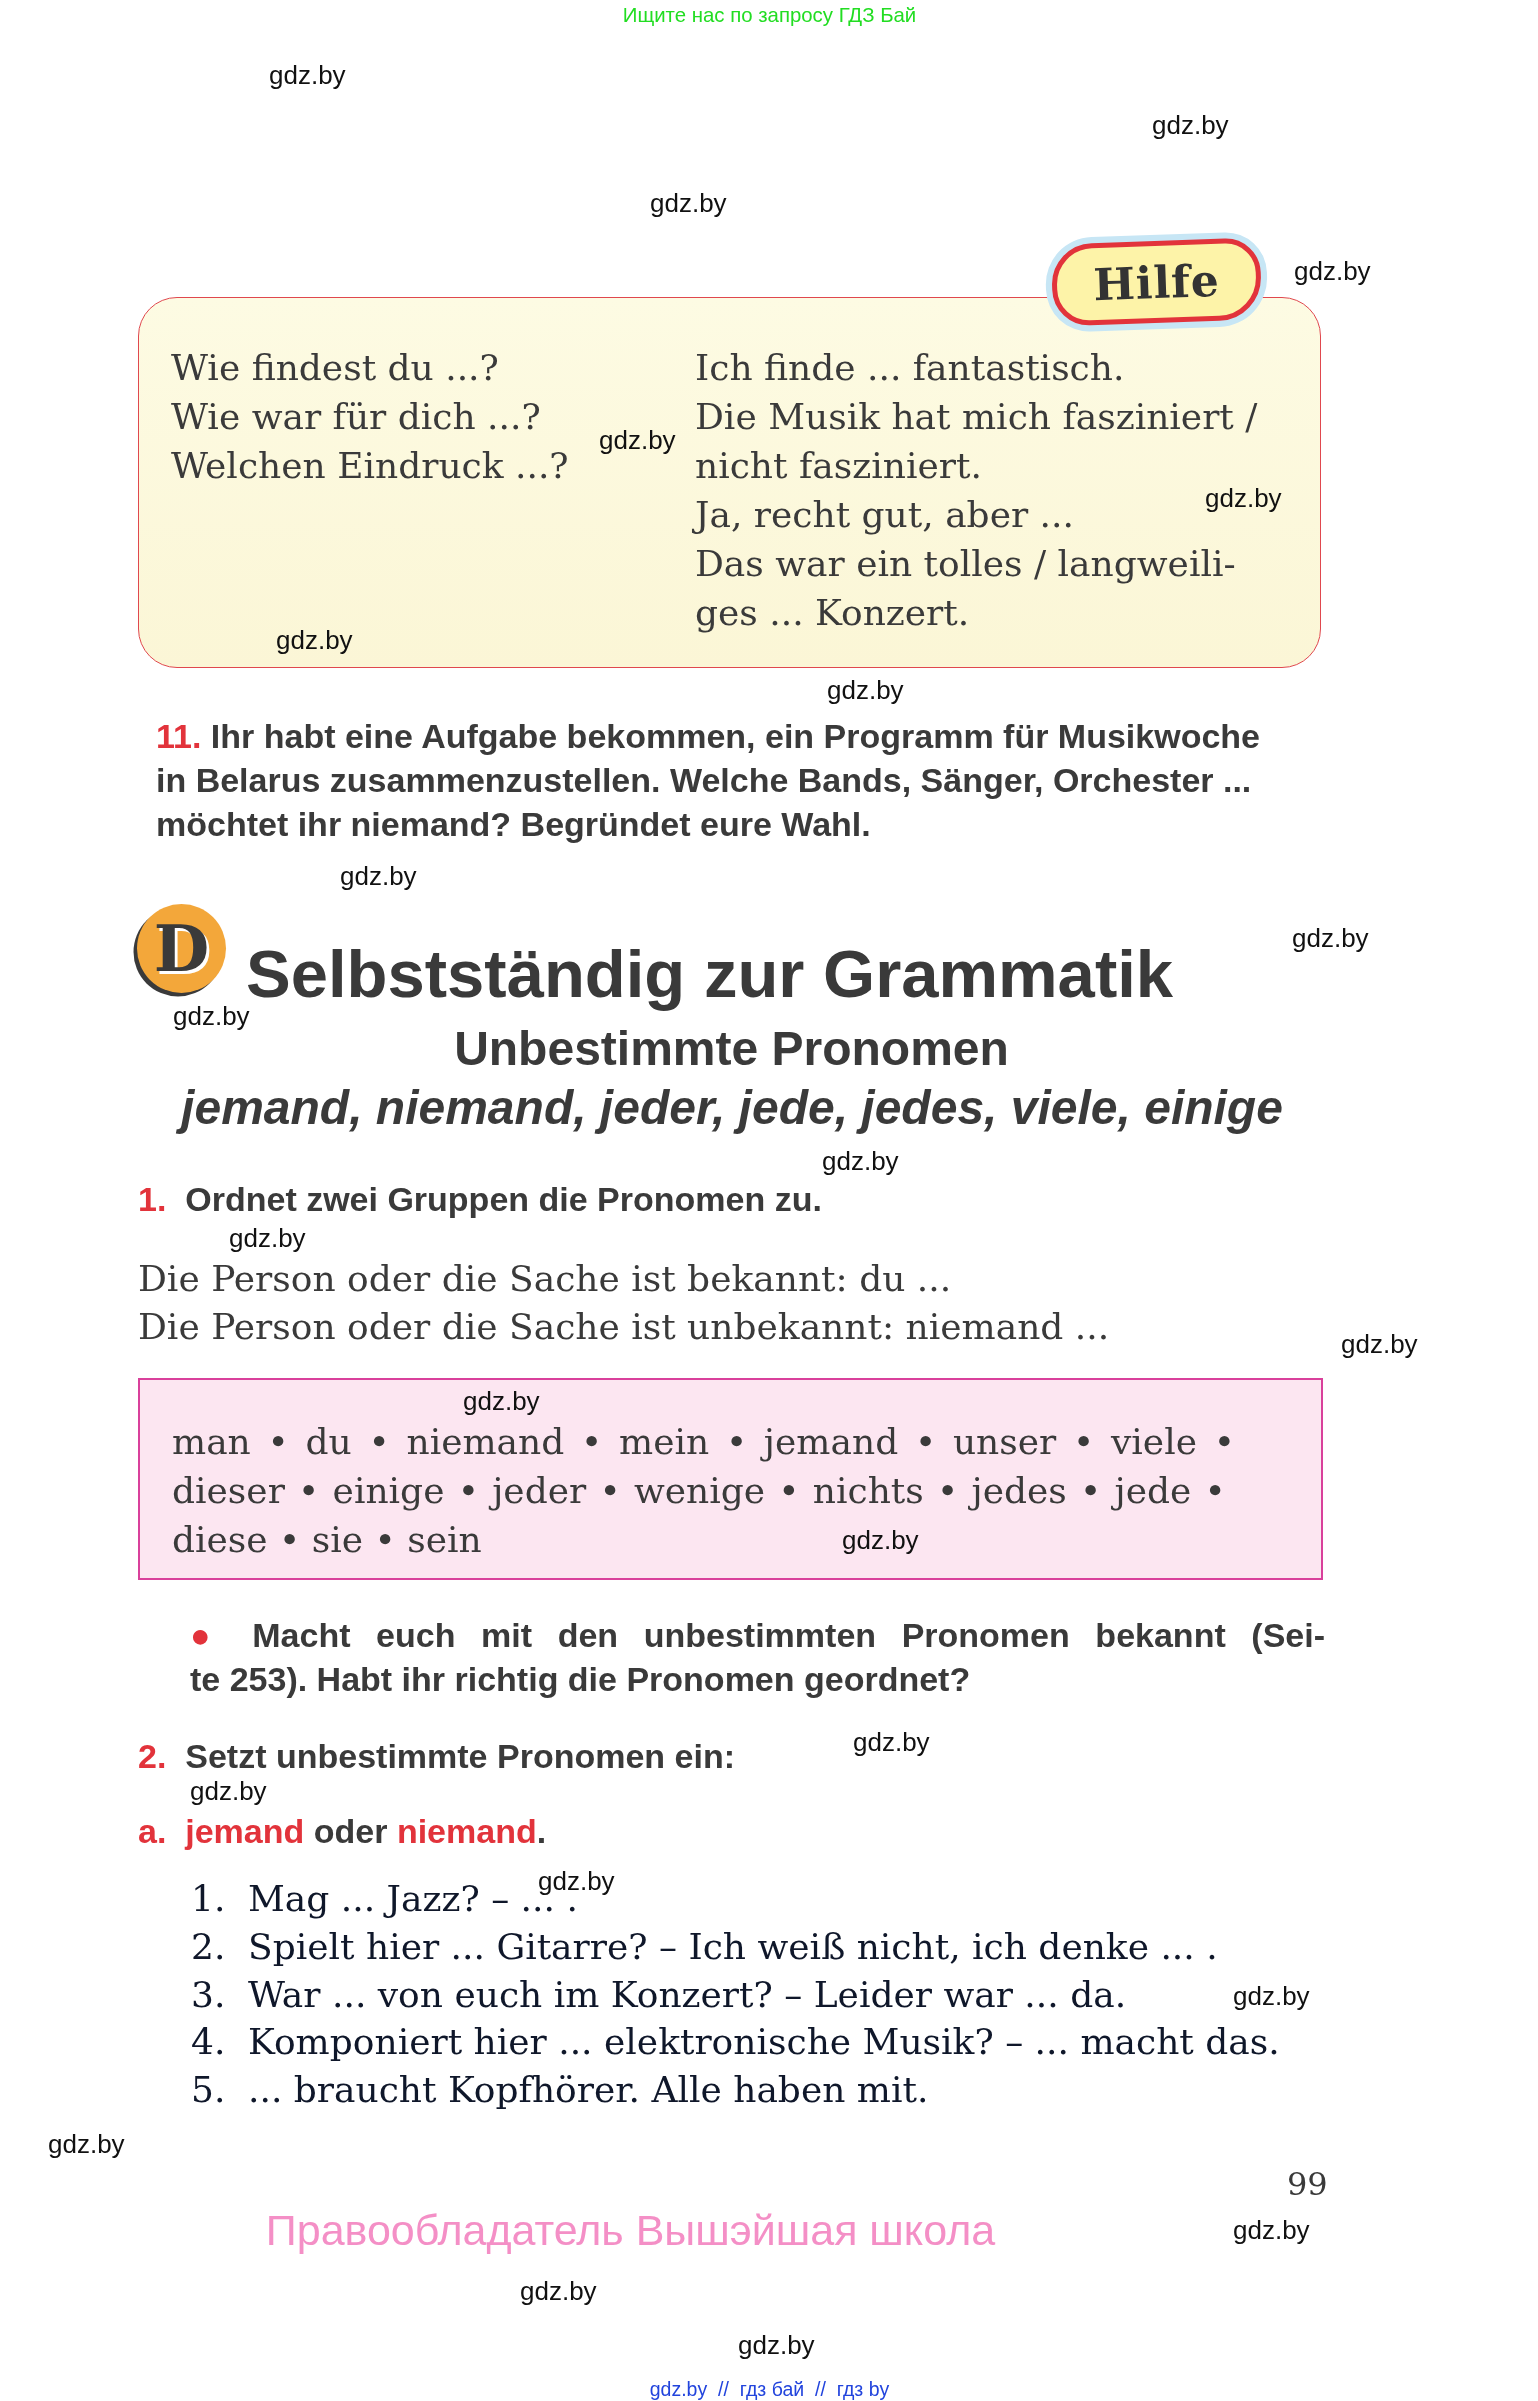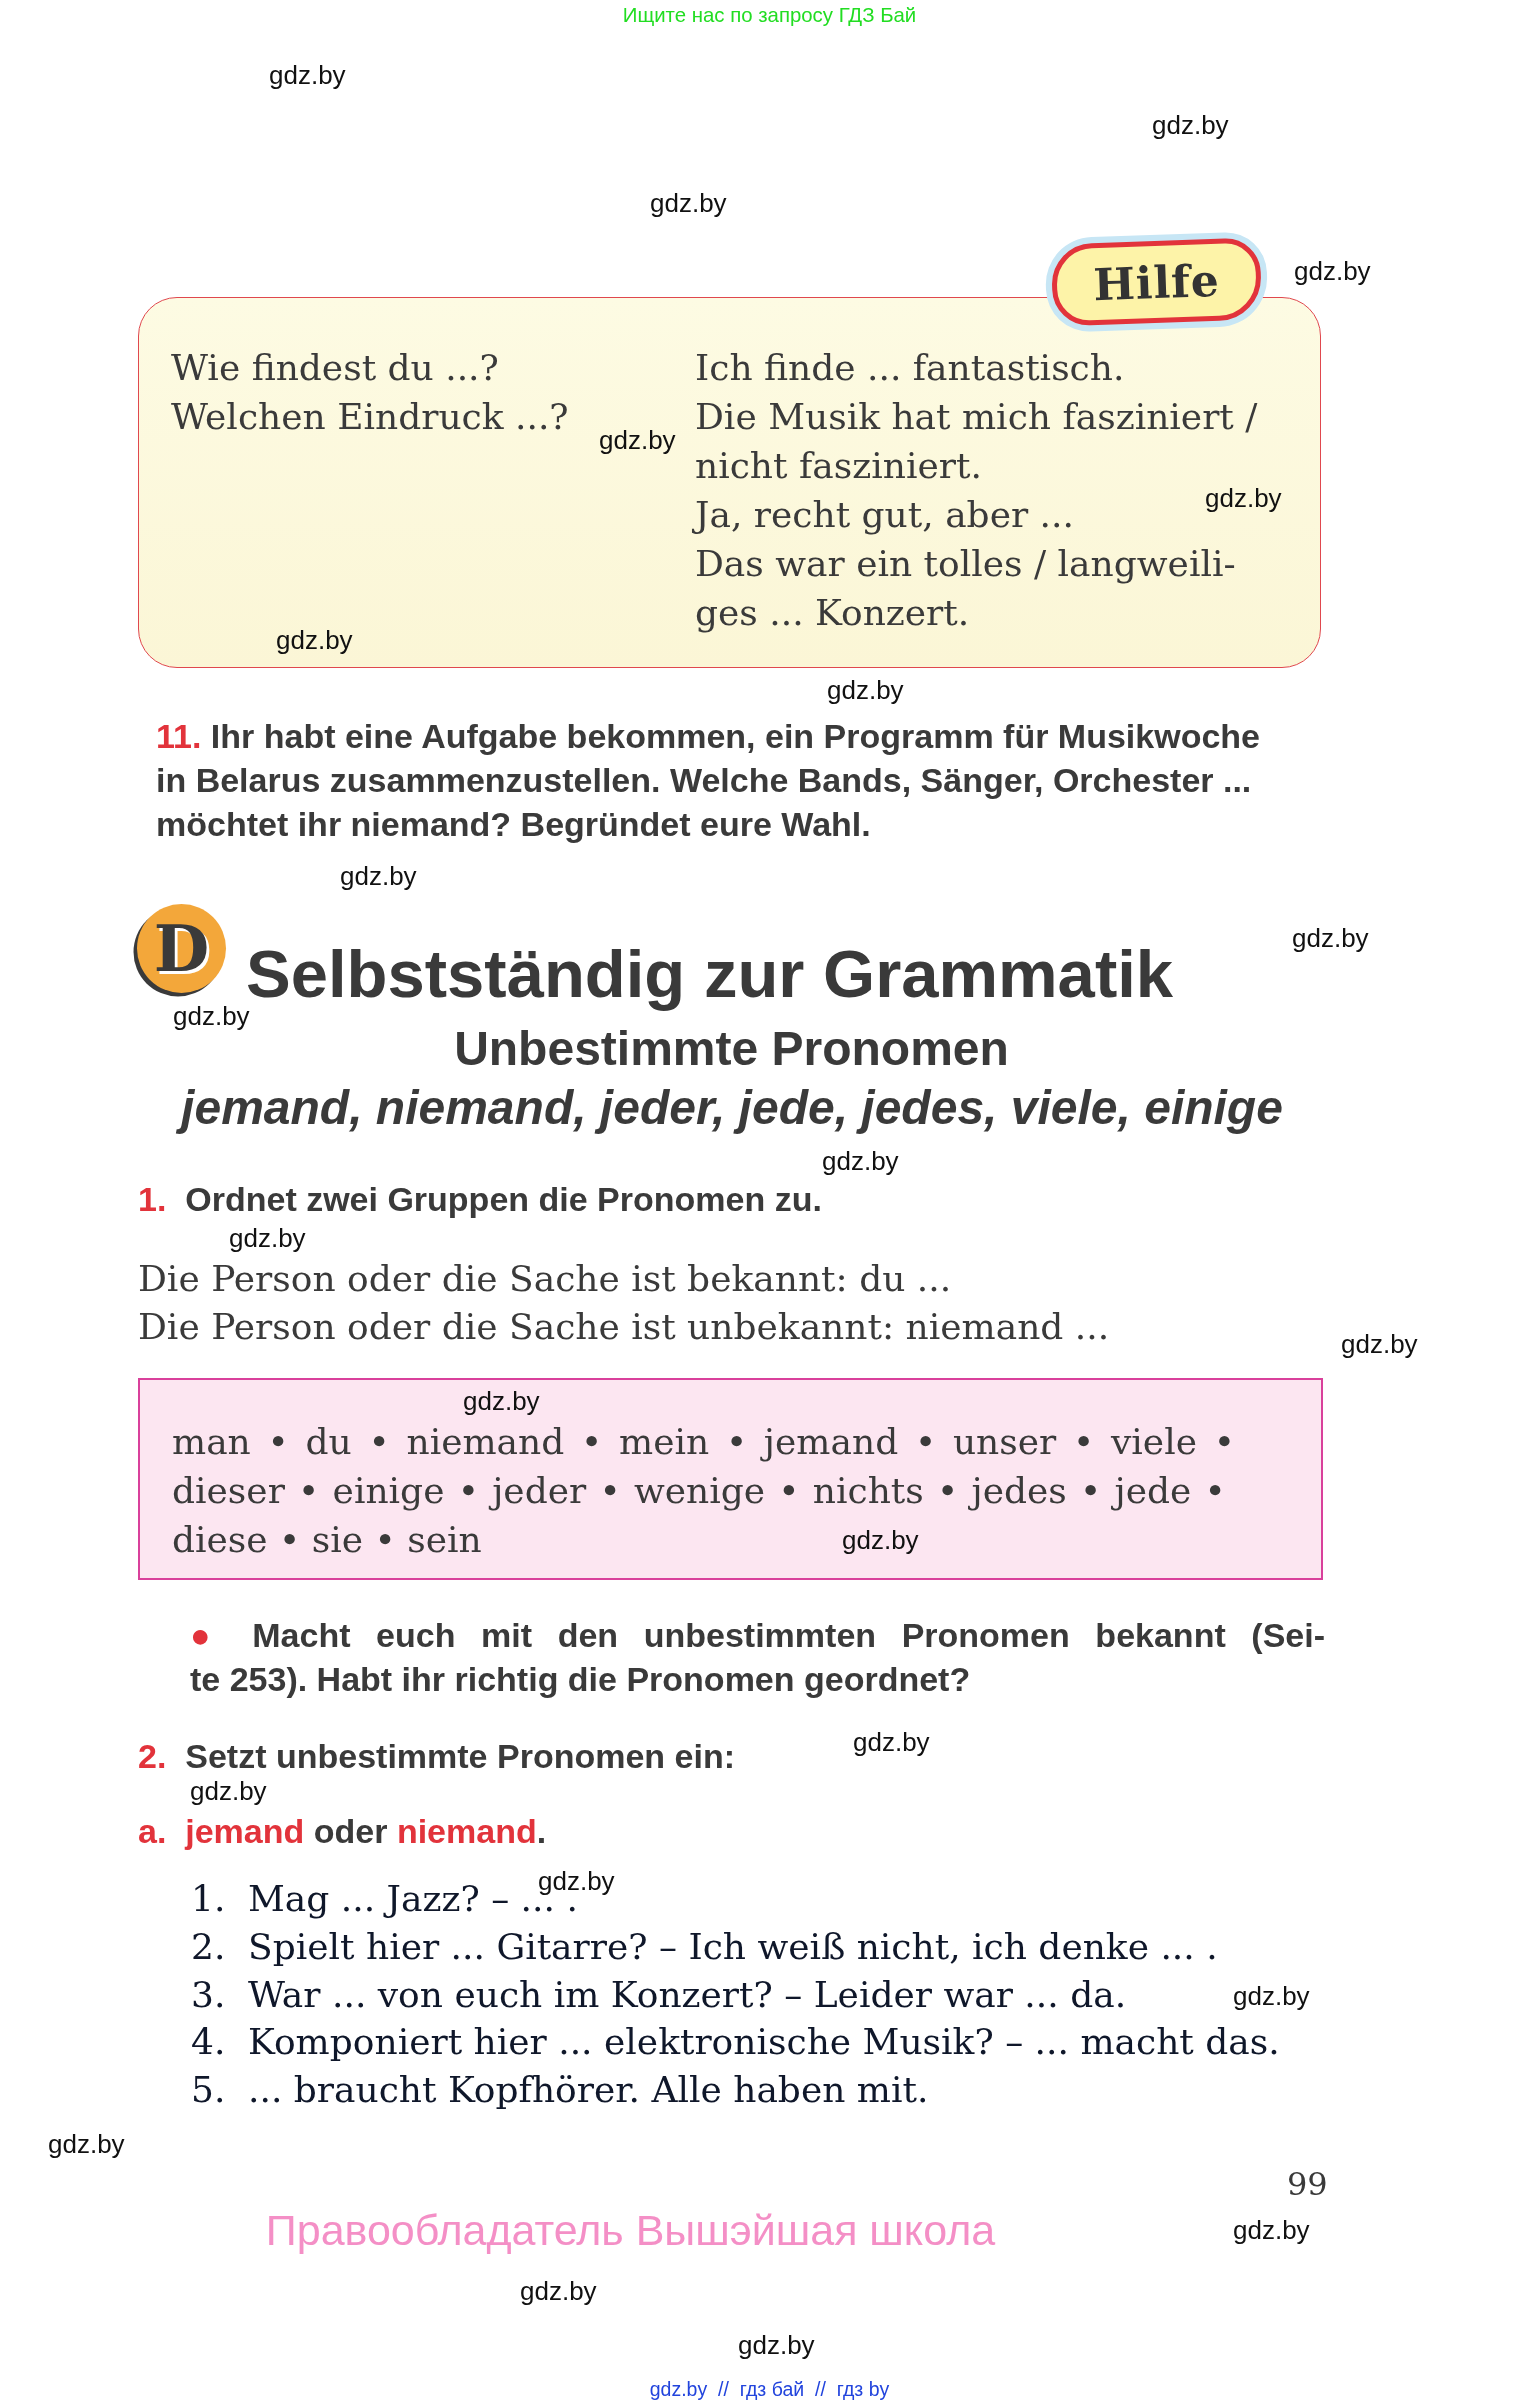--- a/index.html
+++ b/index.html
@@ -38,20 +38,21 @@
 <div class="wm" style="left:1152px;top:112px">gdz.by</div>
 <div class="wm" style="left:650px;top:190px">gdz.by</div>
 <div class="wm" style="left:1294px;top:258px">gdz.by</div>
 
 <div class="abs hilfe-box"></div>
 <div class="abs hilfe-badge">
   <span>Hilfe</span>
 </div>
 <div class="abs serif hilfe-col" style="left:171px;top:343px">
   <div>Wie findest du ...?</div>
+  <div>Wie war für dich ...?</div>
   <div>Welchen Eindruck ...?</div>
 </div>
 <div class="abs serif hilfe-col" style="left:695px;top:343px">
   <div>Ich finde ... fantastisch.</div>
   <div>Die Musik hat mich fasziniert /</div>
   <div>nicht fasziniert.</div>
   <div>Ja, recht gut, aber ...</div>
   <div>Das war ein tolles / langweili-</div>
   <div>ges ... Konzert.</div>
 </div>

